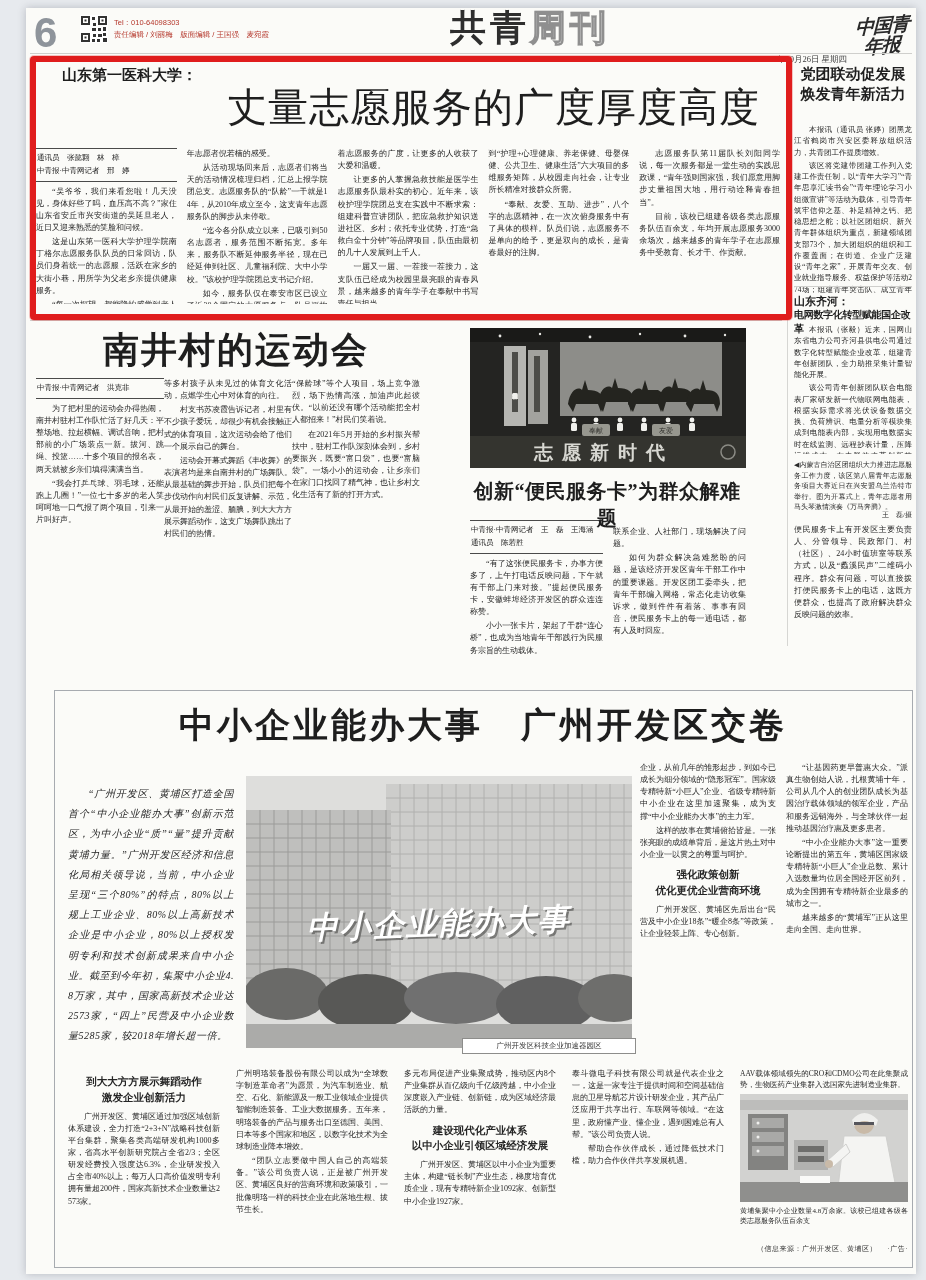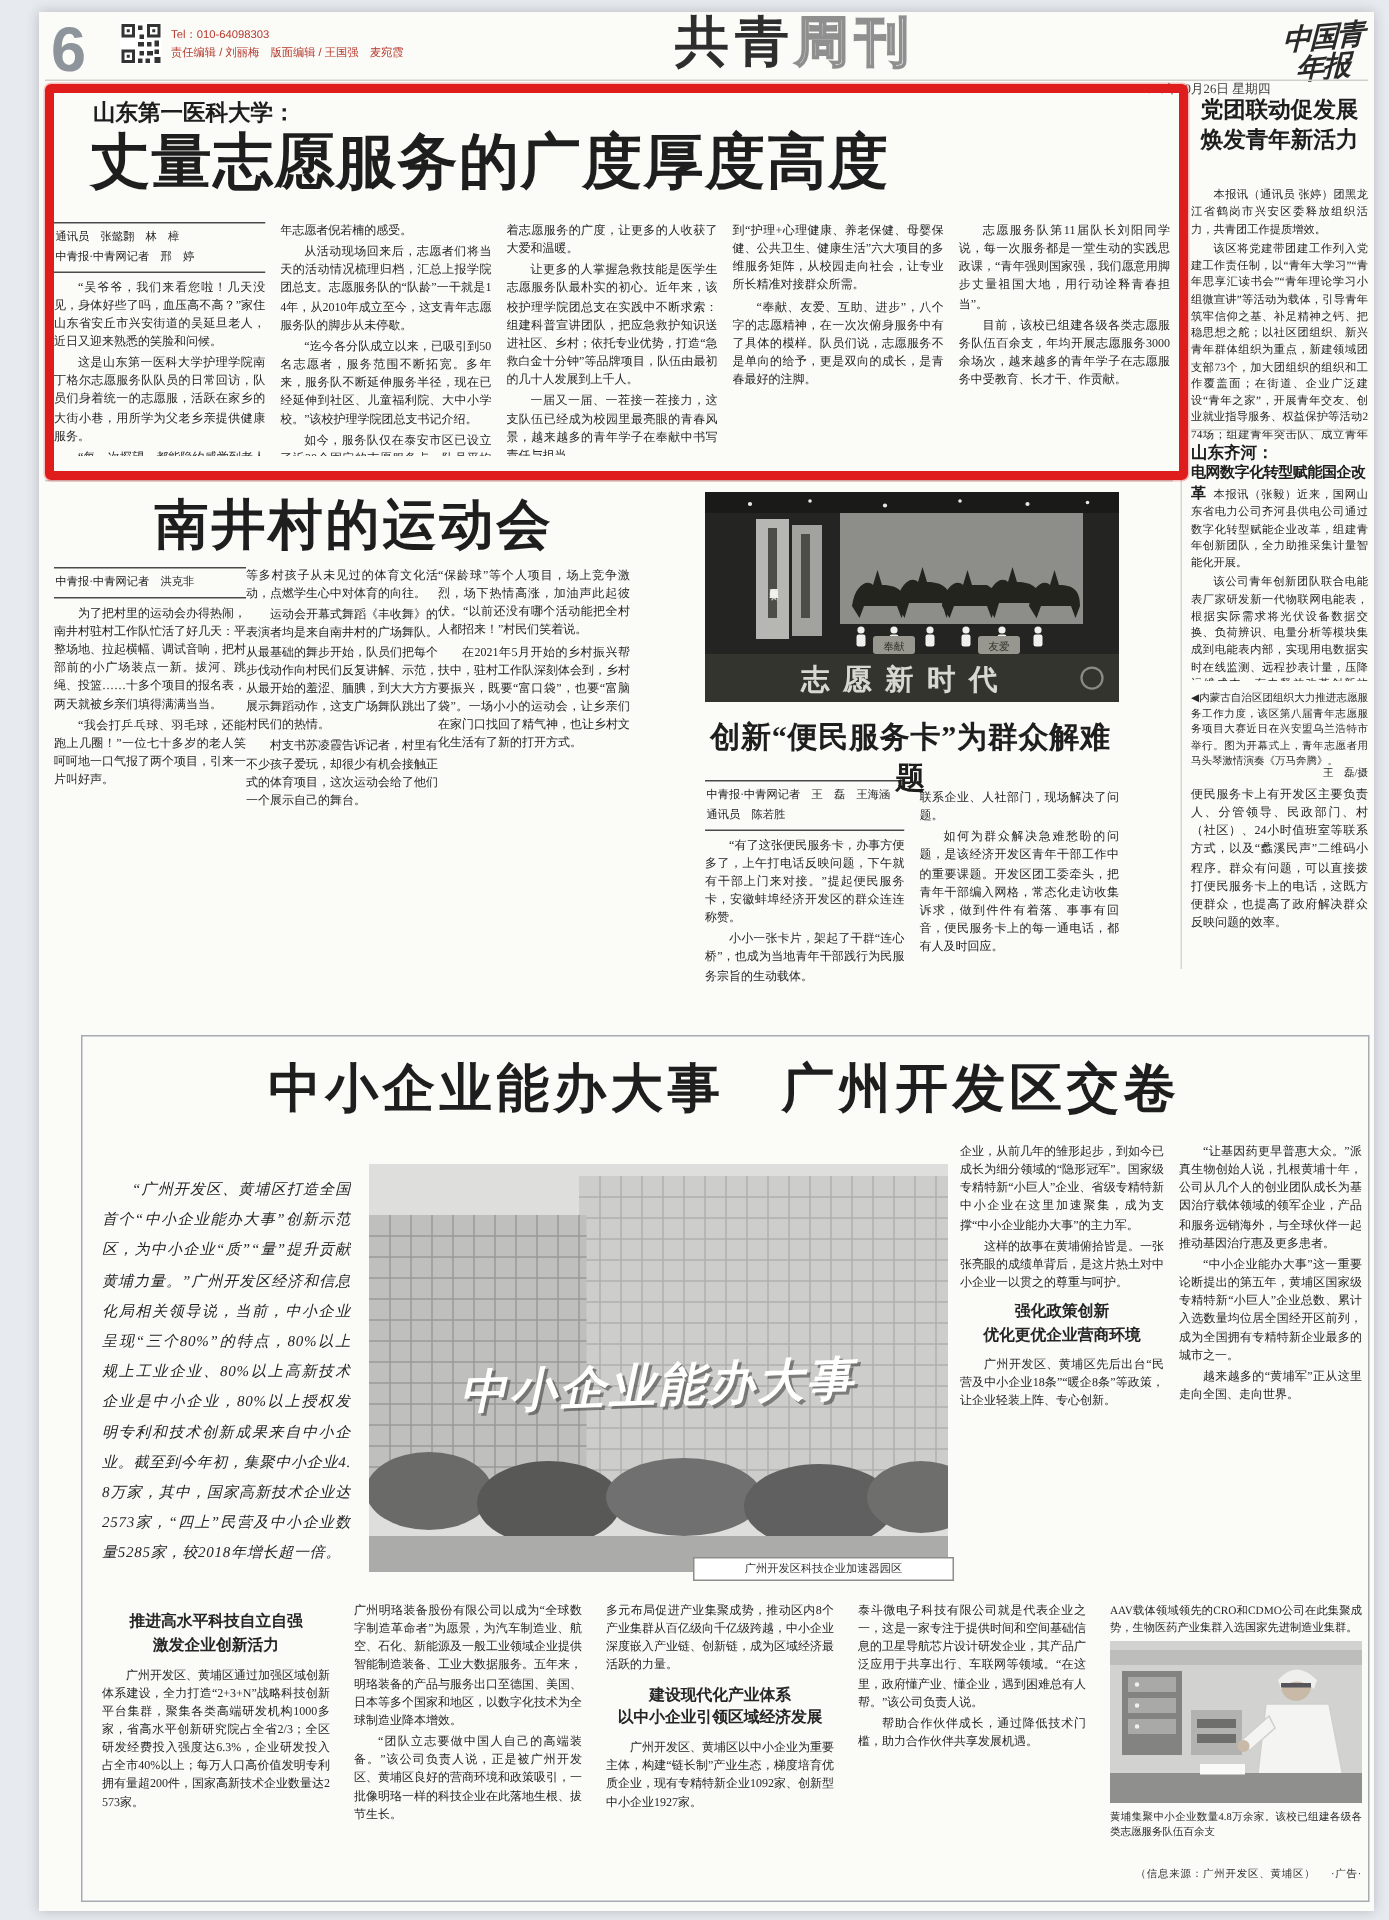--- a/index.html
+++ b/index.html
@@ -17,21 +17,21 @@
   .pagenum{font-family:"Liberation Sans","DejaVu Sans",sans-serif;font-size:42px;font-weight:bold;color:#8e949b;line-height:1;}
   .redmeta{color:#b5382c;font-size:7.5px;line-height:1.6;font-family:"Liberation Sans","DejaVu Sans",sans-serif;}
   .weekly{font-size:36px;font-weight:900;letter-spacing:4px;line-height:1;}
   .weekly .solid{color:#2e2e2e;}
   .weekly .outline{color:#ffffff;-webkit-text-stroke:1.2px #8f8f8f;text-shadow:0 0 1px #9a9a9a;}
   .dateline{font-size:8.5px;color:#3c3c3c;margin-top:24px;}
   .masthead{font-size:19px;font-weight:900;font-style:italic;color:#2a2a2a;transform:rotate(-5deg) skewX(-6deg);letter-spacing:-1px;}
   .red-box{position:absolute;left:30px;top:56px;width:750px;height:252px;border:6px solid #e01d1d;
            border-radius:4px;z-index:40;pointer-events:none;box-shadow:0 0 0 1px rgba(224,29,29,.25);}
   .kicker-main{font-size:15px;font-weight:bold;}
-  .hl-main{font-size:40px;font-weight:700;letter-spacing:1px;text-align:left;line-height:1.1;}
+  .hl-main{font-size:40px;font-weight:400;letter-spacing:1px;text-align:right;line-height:1.1;}
   .byline{font-size:7.5px;line-height:1.7;border-top:1px solid #4a4a4a;border-bottom:1px solid #4a4a4a;
           padding:3px 1px;margin-bottom:4px;color:#222;}
   .col{overflow:hidden;}
   .rail-title{font-size:15px;font-weight:900;text-align:center;line-height:1.35;}
   .rail-kicker{font-size:11px;font-weight:900;}
   .rail-title2{font-size:10px;font-weight:900;letter-spacing:-0.3px;}
   .caption7{font-size:7px;line-height:1.5;color:#2a2a2a;text-align:justify;word-break:break-all;}
   .hl-village{font-size:36px;font-weight:900;letter-spacing:2px;text-align:center;}
   .hl-card{font-size:20px;font-weight:900;text-align:center;letter-spacing:0.5px;}
   .feature-box{position:absolute;left:54px;top:690px;width:857px;height:576px;border:1px solid #a7abb0;background:#fbfbf8;}
@@ -161,22 +161,22 @@
   <div class="abs cols" style="left:36px;top:378px;width:408px;height:304px;">
     <div class="col b8" style="width:128px;">
       <div class="byline">
         <div>中青报·中青网记者　洪克非</div>
       </div>
       <p>为了把村里的运动会办得热闹，南井村驻村工作队忙活了好几天：平整场地、拉起横幅、调试音响，把村部前的小广场装点一新。拔河、跳绳、投篮……十多个项目的报名表，两天就被乡亲们填得满满当当。</p>
       <p>“我会打乒乓球、羽毛球，还能跑上几圈！”一位七十多岁的老人笑呵呵地一口气报了两个项目，引来一片叫好声。</p>
     </div>
     <div class="col b8" style="width:128px;">
       <p style="text-indent:0;">等多村孩子从未见过的体育文化活动，点燃学生心中对体育的向往。</p>
+      <p>村支书苏凌霞告诉记者，村里有不少孩子爱玩，却很少有机会接触正式的体育项目，这次运动会给了他们一个展示自己的舞台。</p>
       <p>运动会开幕式舞蹈《丰收舞》的表演者均是来自南井村的广场舞队。从最基础的舞步开始，队员们把每个步伐动作向村民们反复讲解、示范，从最开始的羞涩、腼腆，到大大方方展示舞蹈动作，这支广场舞队跳出了村民们的热情。</p>
-      <p>村支书苏凌霞告诉记者，村里有不少孩子爱玩，却很少有机会接触正式的体育项目，这次运动会给了他们一个展示自己的舞台。</p>
     </div>
     <div class="col b8" style="width:128px;">
       <p style="text-indent:0;">“保龄球”等个人项目，场上竞争激烈，场下热情高涨，加油声此起彼伏。“以前还没有哪个活动能把全村人都招来！”村民们笑着说。</p>
       <p>在2021年5月开始的乡村振兴帮扶中，驻村工作队深刻体会到，乡村要振兴，既要“富口袋”，也要“富脑袋”。一场小小的运动会，让乡亲们在家门口找回了精气神，也让乡村文化生活有了新的打开方式。</p>
     </div>
   </div>
 
   <svg class="abs" style="left:470px;top:328px;" width="276" height="140" viewBox="0 0 276 140">
     <rect width="276" height="140" fill="#242422"></rect>
     <rect y="0" width="276" height="14" fill="#1a1a18"></rect>
@@ -283,21 +283,21 @@
   </div>
 
   <div class="abs col b8" style="left:786px;top:762px;width:122px;height:298px;">
     <p>“让基因药更早普惠大众。”派真生物创始人说，扎根黄埔十年，公司从几个人的创业团队成长为基因治疗载体领域的领军企业，产品和服务远销海外，与全球伙伴一起推动基因治疗惠及更多患者。</p>
     <p>“中小企业能办大事”这一重要论断提出的第五年，黄埔区国家级专精特新“小巨人”企业总数、累计入选数量均位居全国经开区前列，成为全国拥有专精特新企业最多的城市之一。</p>
     <p>越来越多的“黄埔军”正从这里走向全国、走向世界。</p>
   </div>
 
   <div class="abs col b8" style="left:68px;top:1068px;width:152px;height:188px;">
     <div class="subhead">
-      <div>推进高水平科技自立自强</div>
+      <div>到大大方方展示舞蹈动作</div>
       <div>激发企业创新活力</div>
     </div>
     <p>广州开发区、黄埔区通过加强区域创新体系建设，全力打造“2+3+N”战略科技创新平台集群，聚集各类高端研发机构1000多家，省高水平创新研究院占全省2/3；全区研发经费投入强度达6.3%，企业研发投入占全市40%以上；每万人口高价值发明专利拥有量超200件，国家高新技术企业数量达2573家。</p>
   </div>
 
   <div class="abs col b8" style="left:236px;top:1068px;width:152px;height:188px;">
     <p style="text-indent:0;">广州明珞装备股份有限公司以成为“全球数字制造革命者”为愿景，为汽车制造业、航空、石化、新能源及一般工业领域企业提供智能制造装备、工业大数据服务。五年来，明珞装备的产品与服务出口至德国、美国、日本等多个国家和地区，以数字化技术为全球制造业降本增效。</p>
     <p>“团队立志要做中国人自己的高端装备。”该公司负责人说，正是被广州开发区、黄埔区良好的营商环境和政策吸引，一批像明珞一样的科技企业在此落地生根、拔节生长。</p>
   </div>
 

